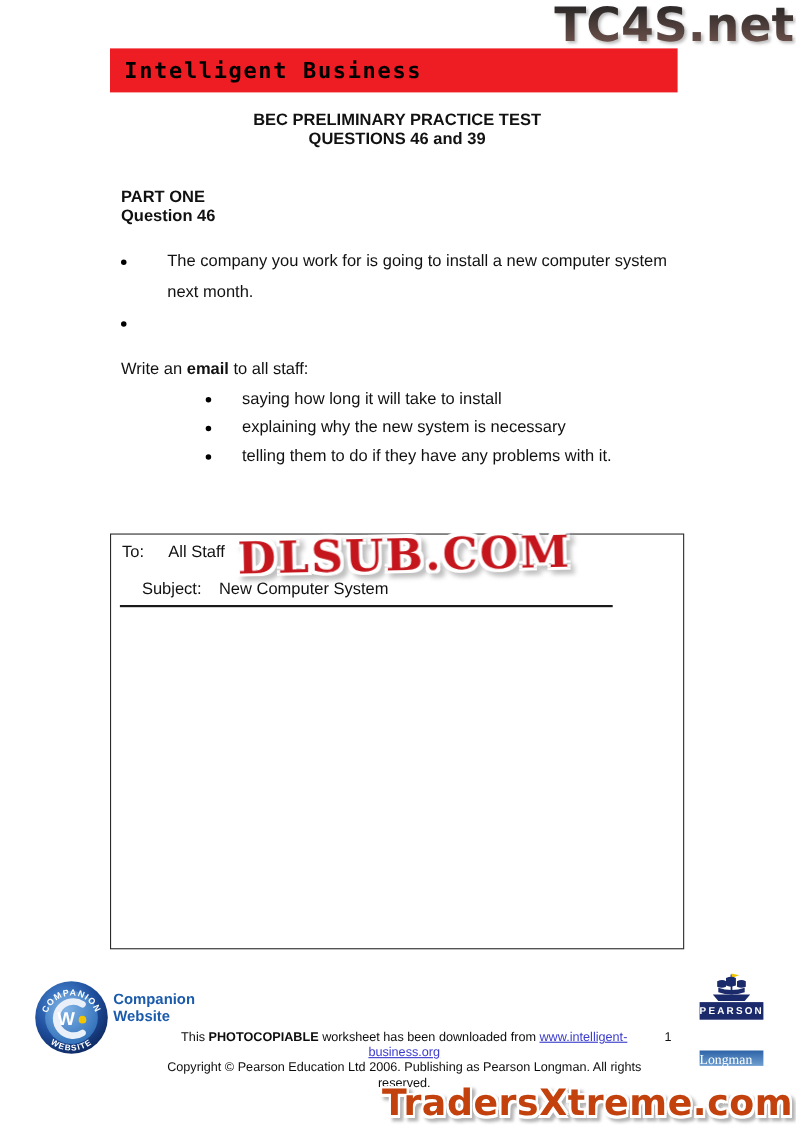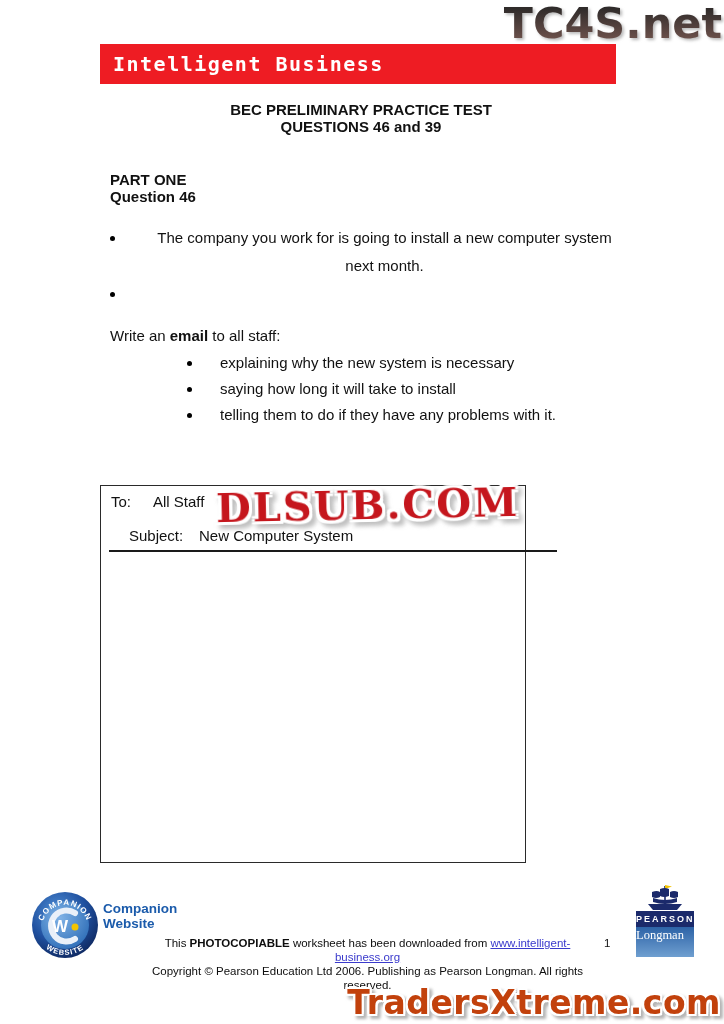--- a/index.html
+++ b/index.html
@@ -22,21 +22,21 @@
   }
 
   
   .banner {
     position:absolute; left:100px; top:44px; width:516px; height:40px;
     background:#ee1c23; z-index:5;
     display:flex; align-items:center;
   }
   .banner-title {
     font-family:"DejaVu Sans Mono", monospace; font-weight:bold;
-    color:#ffffff; font-size:20px; letter-spacing:1.5px; padding-left:13px;
+    color:#000000; font-size:20px; letter-spacing:1.5px; padding-left:13px;
   }
 
   
   .heading {
     position:absolute; left:100px; top:102px; width:522px;
     text-align:center; font-weight:bold; font-size:15px; line-height:16.5px;
   }
 
   
   .part-block {
@@ -49,27 +49,27 @@
   .row { display:flex; align-items:flex-start; }
   .b1 { line-height:28px; }
   .bullet-cell { width:42px; flex:0 0 42px; position:relative; }
   .bullet-cell .dot {
     display:block; width:5px; height:5px; border-radius:50%;
     background:#000; margin-top:12px;
   }
   .sub .bullet-cell { width:33px; flex:0 0 33px; }
   .sub { margin-left:77px; line-height:26px; }
   .sub .dot { margin-top:11px; }
-  .b1 .text { max-width:465px;text-align:center; }
+  .b1 .text { max-width:465px; }
   .b2 { margin-top:0;flex-direction:column; }
   .b3 { margin-top:17px; font-weight:bold; line-height:28px; }
 
   
   .email-box {
-    position:absolute; left:100px; top:485px; width:426px; height:378px;
+    position:absolute; left:100px; top:485px; width:522px; height:378px;
     border:1px solid #2a2a2a; background:#fff;
   }
   .email-box .row-line { position:absolute; font-size:15px; }
   .to-label { left:10px; top:7px; }
   .to-value { left:52px; top:7px; }
   .subject-label { left:28px; top:41px; }
   .subject-value { left:98px; top:41px; }
   .write-line {
     position:absolute; left:8px; top:64px; width:448px; height:0;
     border-bottom:2px solid #1a1a1a;
@@ -106,22 +106,22 @@
     position:absolute; left:636px; top:884px; width:58px;
     text-align:left;
   }
   .pearson-ship { background:#fff; height:27px; display:flex; justify-content:center; }
   .pearson-band {
     background:#1b2a6b; color:#fff; height:16px;
     font-size:9px; letter-spacing:2px; line-height:16px; font-weight:bold;
   }
   .longman-band {
     background:linear-gradient(180deg,#2d63a7 0%,#6f9fd0 100%);
-    color:#fff; height:30px; font-family:"Liberation Serif", serif;
-    font-size:12.5px; line-height:16px;
+    color:#fff; height:14px; font-family:"Liberation Serif", serif;
+    font-size:12.5px; line-height:16px;margin-top:28px;
   }
 
   
   .traders {
     position:absolute; right:3px; top:983px; z-index:6;
     font-family:"DejaVu Sans", sans-serif; font-weight:bold;
     font-size:33px; letter-spacing:0.5px; color:#c2410c;
     text-shadow:
       -2px -2px 0 #fff, 2px -2px 0 #fff, -2px 2px 0 #fff, 2px 2px 0 #fff,
       -2px 0 0 #fff, 2px 0 0 #fff, 0 -2px 0 #fff, 0 2px 0 #fff;
@@ -159,27 +159,27 @@
     <div class="row b1 b2">
       <span class="bullet-cell">
           <span class="dot"></span>
         </span>
       <span class="text"><span>Write an </span><b>email</b><span> to all staff:</span></span>
     </div>
     <div class="row sub">
       <span class="bullet-cell">
           <span class="dot"></span>
         </span>
+      <span class="text">saying how long it will take to install</span>
+    </div>
+    <div class="row sub">
+      <span class="bullet-cell">
+          <span class="dot"></span>
+        </span>
       <span class="text">explaining why the new system is necessary</span>
-    </div>
-    <div class="row sub">
-      <span class="bullet-cell">
-          <span class="dot"></span>
-        </span>
-      <span class="text">saying how long it will take to install</span>
     </div>
     <div class="row sub">
       <span class="bullet-cell">
           <span class="dot"></span>
         </span>
       <span class="text">telling them to do if they have any problems with it.</span>
     </div>
   </div>
 
   <div class="email-box">

